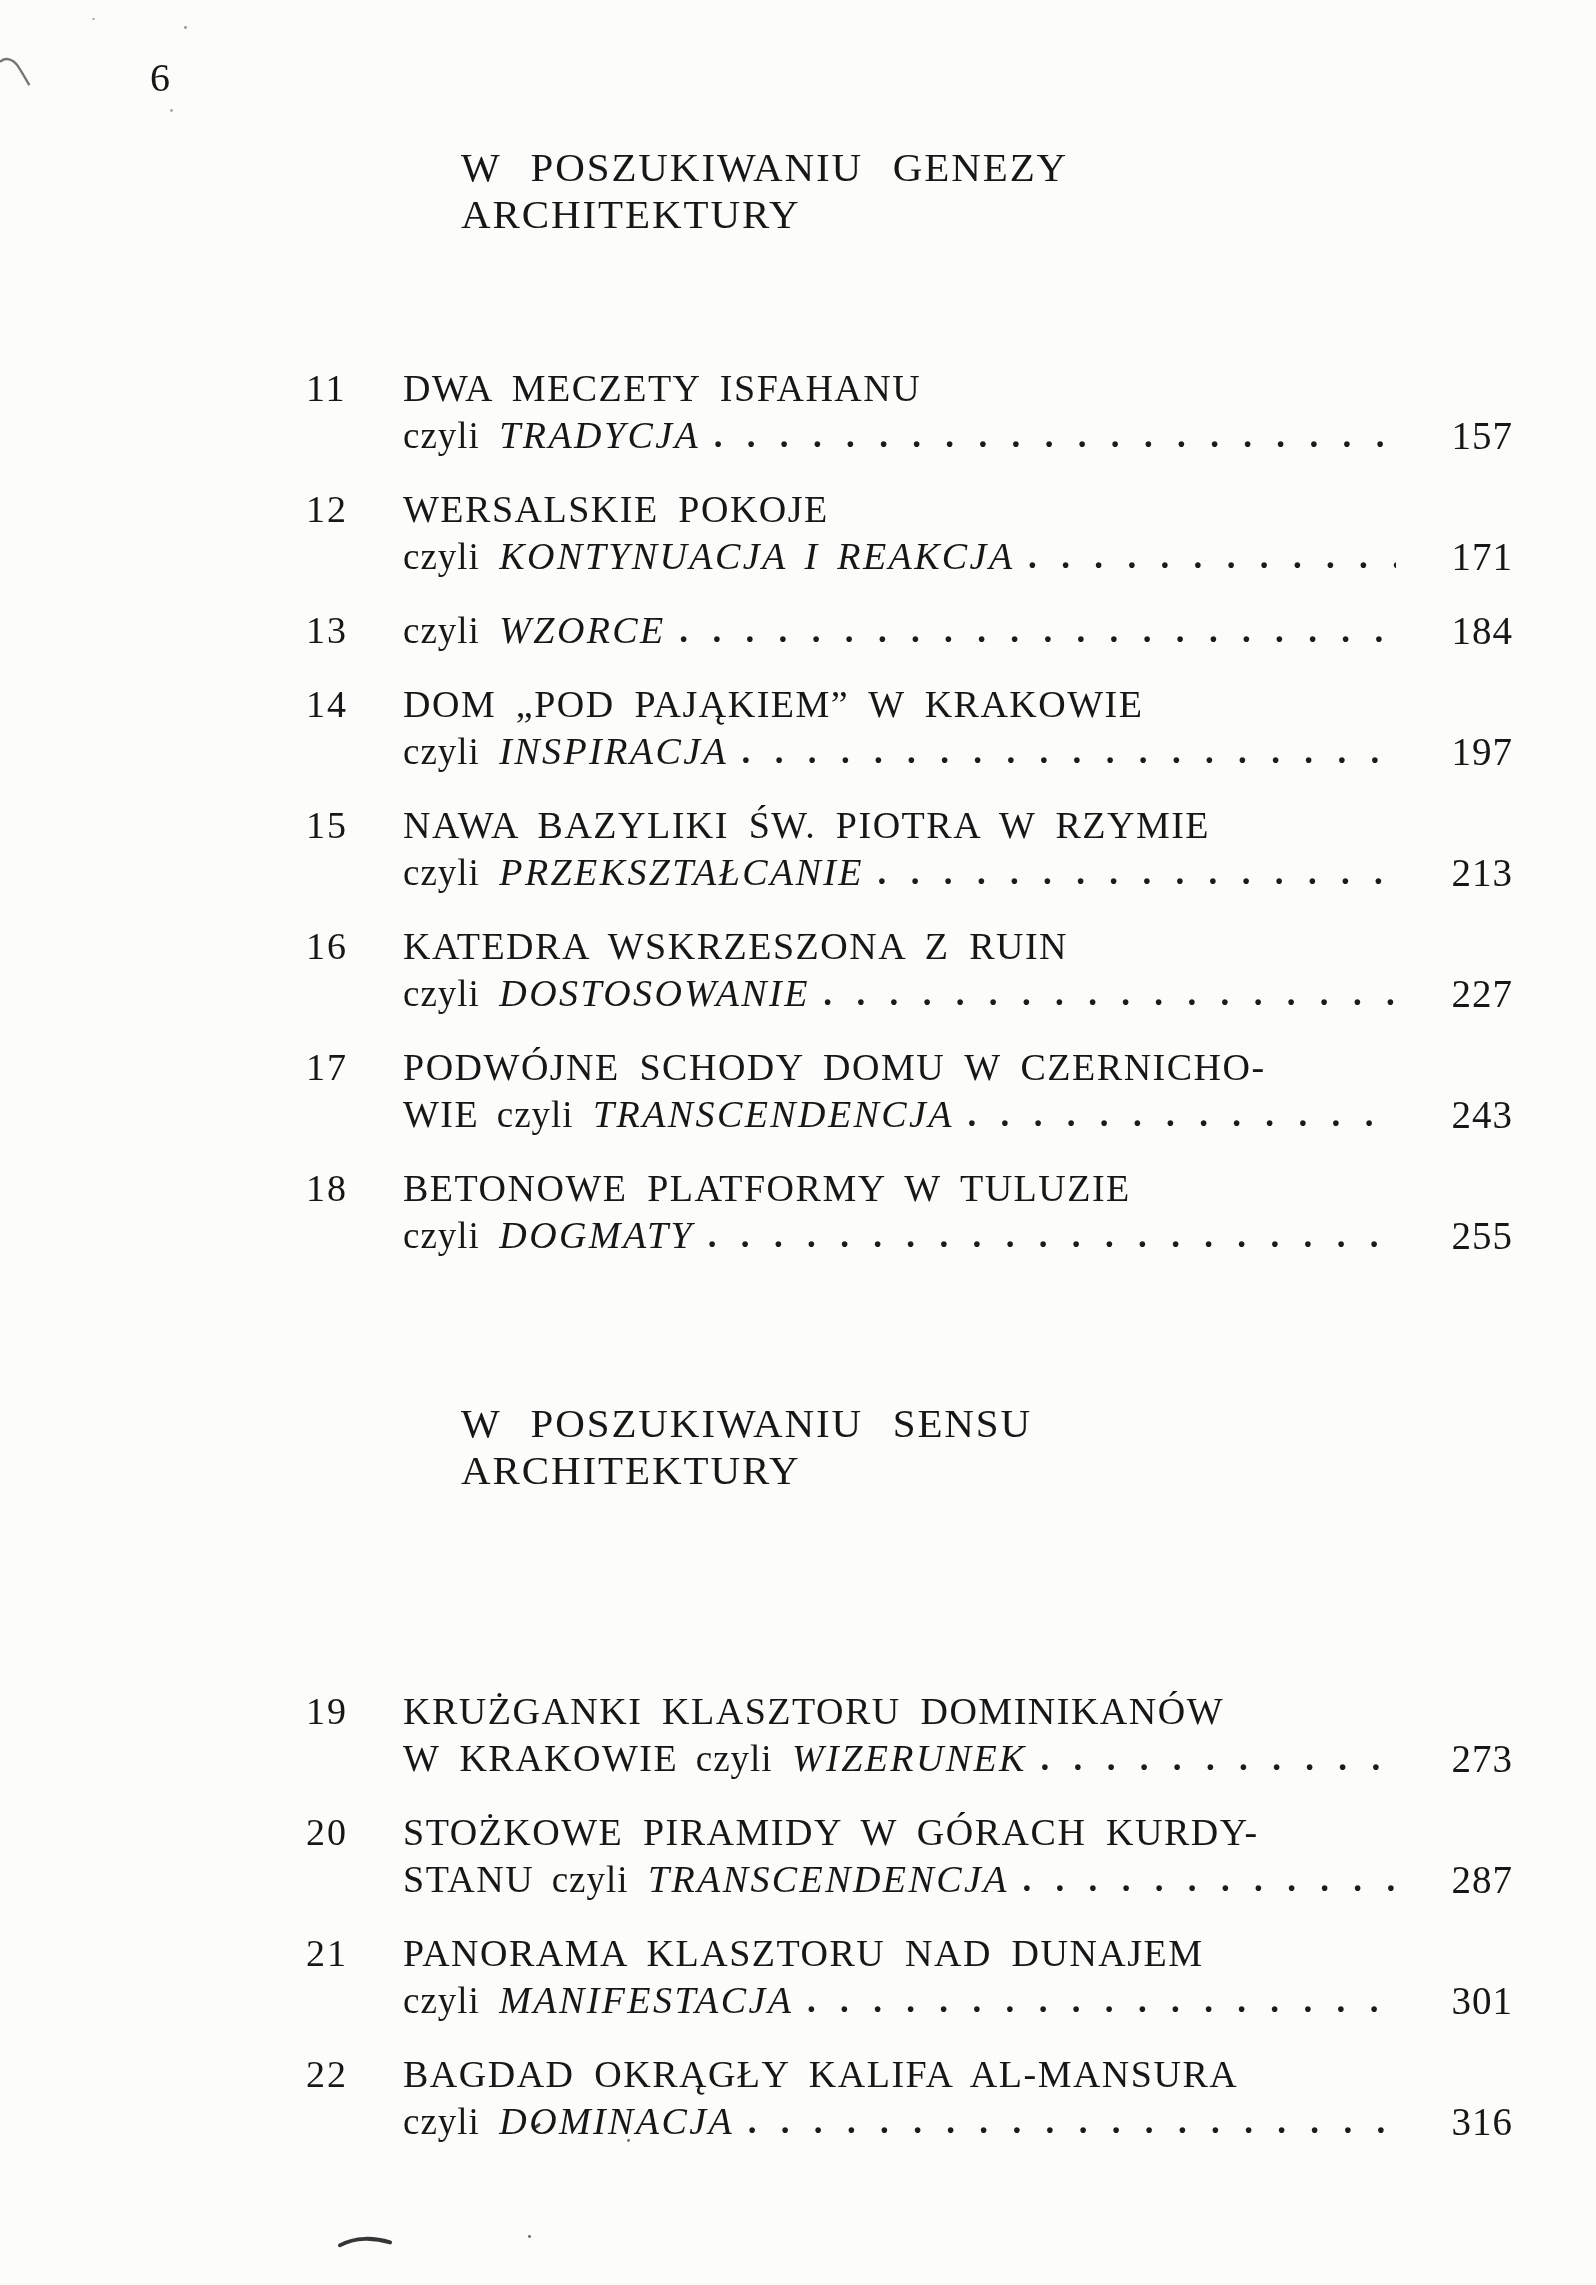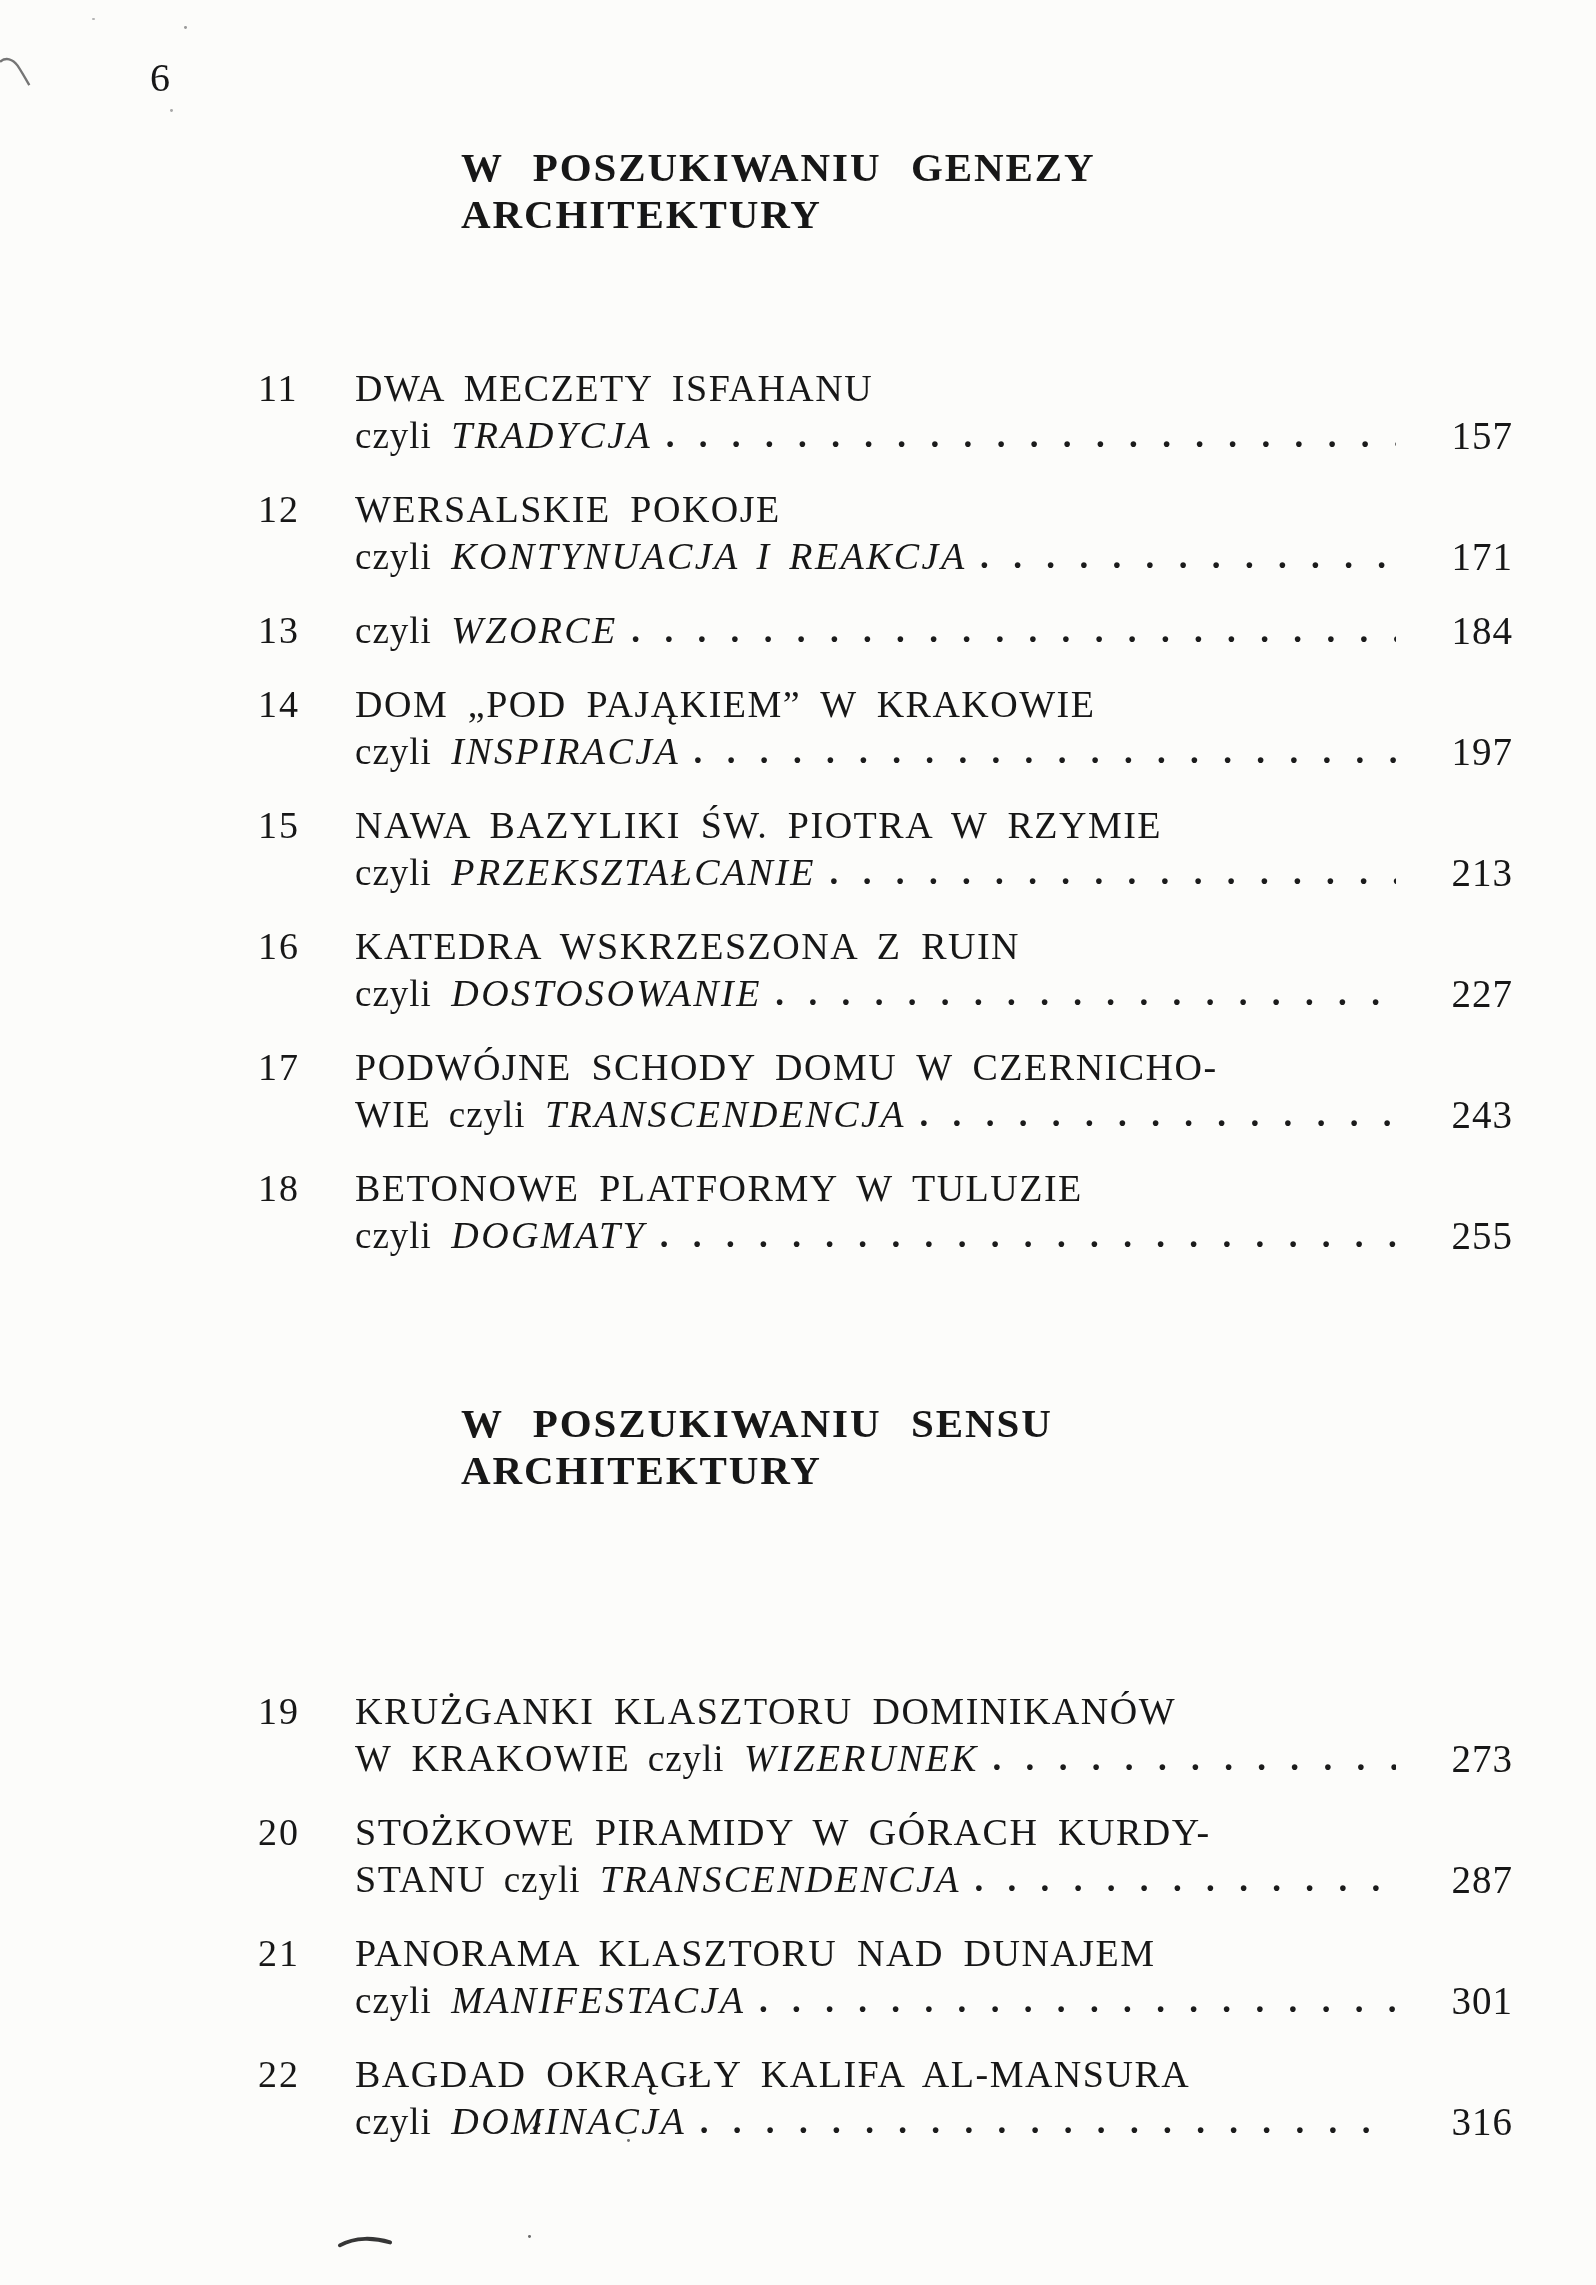--- a/index.html
+++ b/index.html
@@ -11,27 +11,27 @@
     color:#171717;
     font-family:"Liberation Serif","DejaVu Serif",serif;
     overflow:hidden;
   }
   .pagenum {
     position:absolute; left:150px; top:58px;
     font-size:40px; line-height:1;
   }
   .heading {
     position:absolute; left:461px;
-    font-weight:bold; font-size:41px; line-height:47px;
+    font-weight:normal; font-size:41px; line-height:47px;
     letter-spacing:1.9px; word-spacing:17.5px;
     white-space:nowrap;
   }
   #heading1 { top:144px; }
   #heading2 { top:1400px; }
-  .entries { position:absolute; left:0; right:0; }
+  .entries { position:absolute; left:0; right:0;padding-left:48px; }
   #entries1 { top:365px; }
   #entries2 { top:1688px; }
   .entry { position:relative; margin-bottom:27px; font-size:38px; line-height:47px; }
   .num {
     position:absolute; left:258px; top:0;
     letter-spacing:1.9px;
   }
   .lines { margin-left:355px; margin-right:83px; }
   .l1 { white-space:nowrap; letter-spacing:1.5px; word-spacing:8.7px; }
   .l2 { display:flex; align-items:center; white-space:nowrap; }

